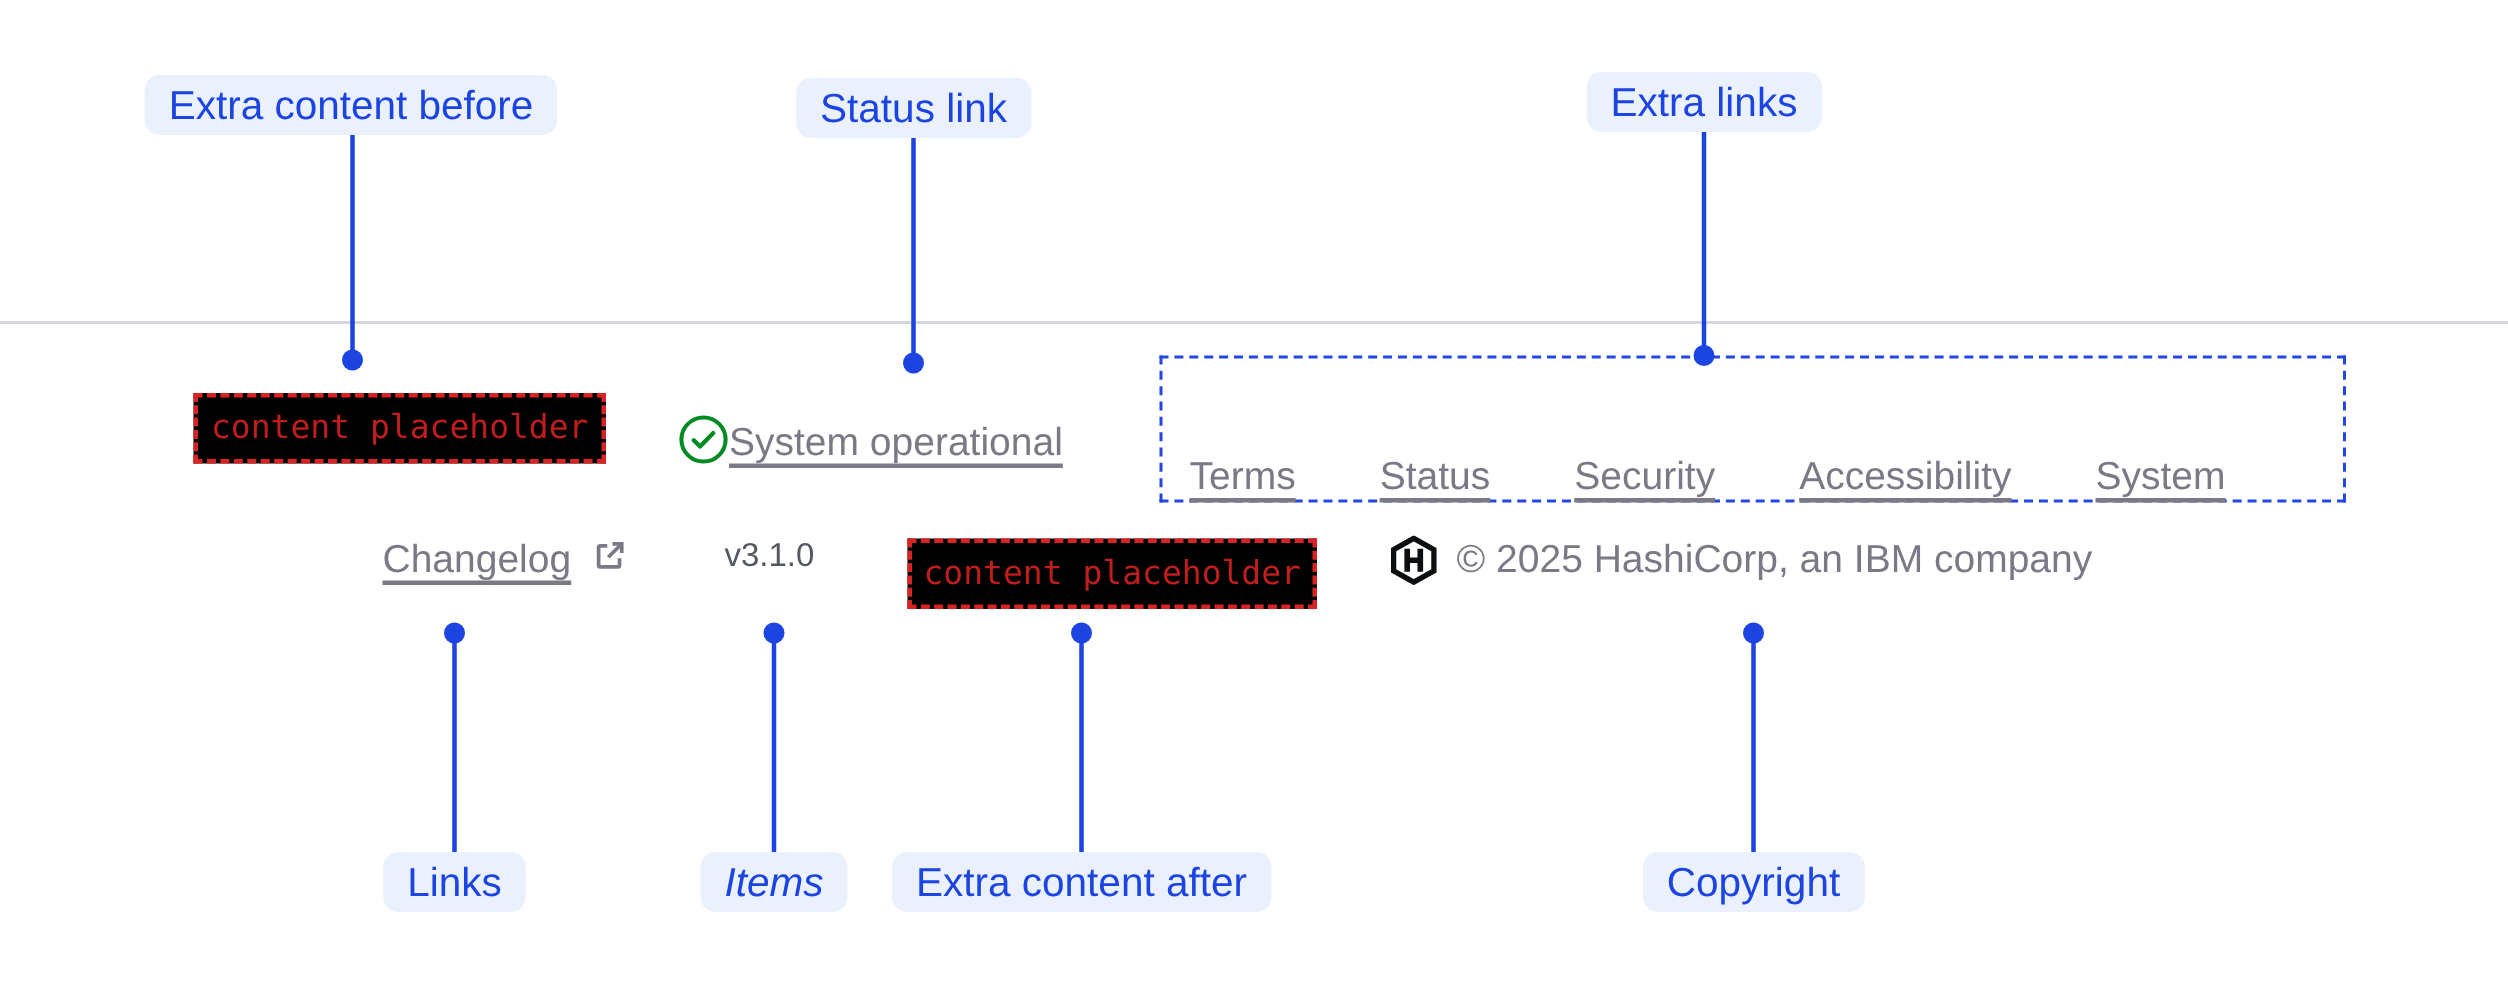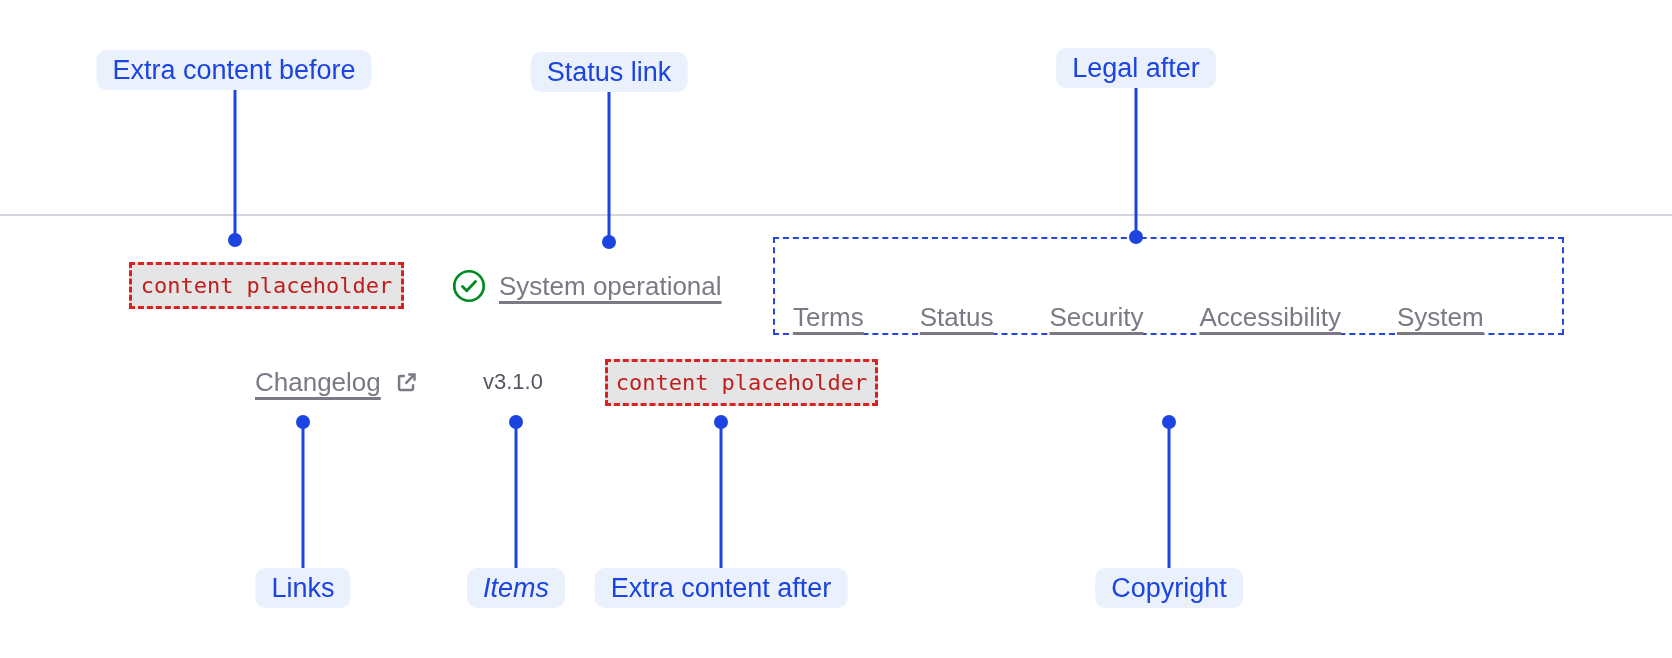--- a/index.html
+++ b/index.html
@@ -5,38 +5,38 @@
   html,body { margin:0; padding:0; background:#ffffff; }
   .canvas {
     position:relative; width:1672px; height:658px; background:#ffffff;
     font-family:"Liberation Sans", sans-serif; overflow:hidden;
   }
   .divider { position:absolute; left:0; top:214px; width:1672px; height:2px; background:#d7d5dd; }
 
   
   .red-box {
     position:absolute; box-sizing:border-box;
-    background:#e5e5e5; border:3px dashed #d92323;
+    background:#000000; border:3px dashed #d92323;
     color:#c01d1d; font-family:"DejaVu Sans Mono", monospace; font-size:22px;
     display:flex; align-items:center; justify-content:center; white-space:nowrap;
   }
   #ph-before { left:129px; top:262px; width:275px; height:47px; }
   #ph-after  { left:605px; top:359px; width:273px; height:47px; }
 
   
-  .status-row { position:absolute; left:452px; top:262px; height:48px; display:flex; align-items:center; gap:13px; }
+  .status-row { position:absolute; left:452px; top:262px; height:48px; display:flex; align-items:flex-end; }
   .footer-link {
     color:#7b7985; font-size:26px; font-weight:500; cursor:pointer;
     text-decoration:underline; text-decoration-thickness:2.5px; text-underline-offset:6px;
   }
   .legal-region {
     position:absolute; left:773px; top:237px; width:791px; height:98px; box-sizing:border-box;
     border:2px dashed #2347e2; display:flex; align-items:flex-end; gap:56px; padding-left:18px;
   }
-  .row2 { position:absolute; top:357px; height:50px; display:flex; align-items:center; }
+  .row2 { position:absolute; top:357px; height:50px; display:flex; }
   #changelog { left:255px; gap:12px; }
   #version   { left:483px; color:#545860; font-size:22px; font-weight:500; }
   #copyright { left:927px; gap:13px; color:#7b7985; font-size:26px; font-weight:500; white-space:nowrap; }
 
   
   .pill {
     position:absolute; transform:translateX(-50%);
     background:#eaf1fd; color:#1b44e0; font-size:27px; font-weight:500; line-height:28px;
     padding:6px 16px; border-radius:10px; white-space:nowrap;
   }
@@ -100,37 +100,46 @@
       </svg>
     </span>
   </div>
 
   <div class="row2" id="version">v3.1.0</div>
 
   <div class="red-box" id="ph-after">
     <span>content placeholder</span>
   </div>
 
+  <div class="row2" id="copyright">
+    <span class="icon">
+      <svg width="31" height="33" viewBox="0 0 26 28">
+        <path d="M13 1.6 L24.4 8 V20 L13 26.4 L1.6 20 V8 Z" fill="none" stroke="#0c0f12" stroke-width="3"></path>
+        <path d="M9.3 7.5 V20.5 M16.7 7.5 V20.5 M9.3 14 H16.7" fill="none" stroke="#0c0f12" stroke-width="3.2"></path>
+      </svg>
+    </span>
+    <span>© 2025 HashiCorp, an IBM company</span>
+  </div>
 
   <div class="conn" id="conn-a"></div>
   <div class="dot" id="dot-a"></div>
   <div class="conn" id="conn-b"></div>
   <div class="dot" id="dot-b"></div>
   <div class="conn" id="conn-c"></div>
   <div class="dot" id="dot-c"></div>
   <div class="conn" id="conn-d"></div>
   <div class="dot" id="dot-d"></div>
   <div class="conn" id="conn-e"></div>
   <div class="dot" id="dot-e"></div>
   <div class="conn" id="conn-f"></div>
   <div class="dot" id="dot-f"></div>
   <div class="conn" id="conn-g"></div>
   <div class="dot" id="dot-g"></div>
 
   <div class="pill" id="pill-status">Status link</div>
   <div class="pill" id="pill-extra-before">Extra content before</div>
-  <div class="pill" id="pill-legal">Legal after</div>
+  <div class="pill" id="pill-legal">Extra links</div>
   <div class="pill" id="pill-links">Links</div>
   <div class="pill" id="pill-items">Items</div>
   <div class="pill" id="pill-extra-after">Extra content after</div>
   <div class="pill" id="pill-copyright">Copyright</div>
 
 </div>
 
 </body></html>

